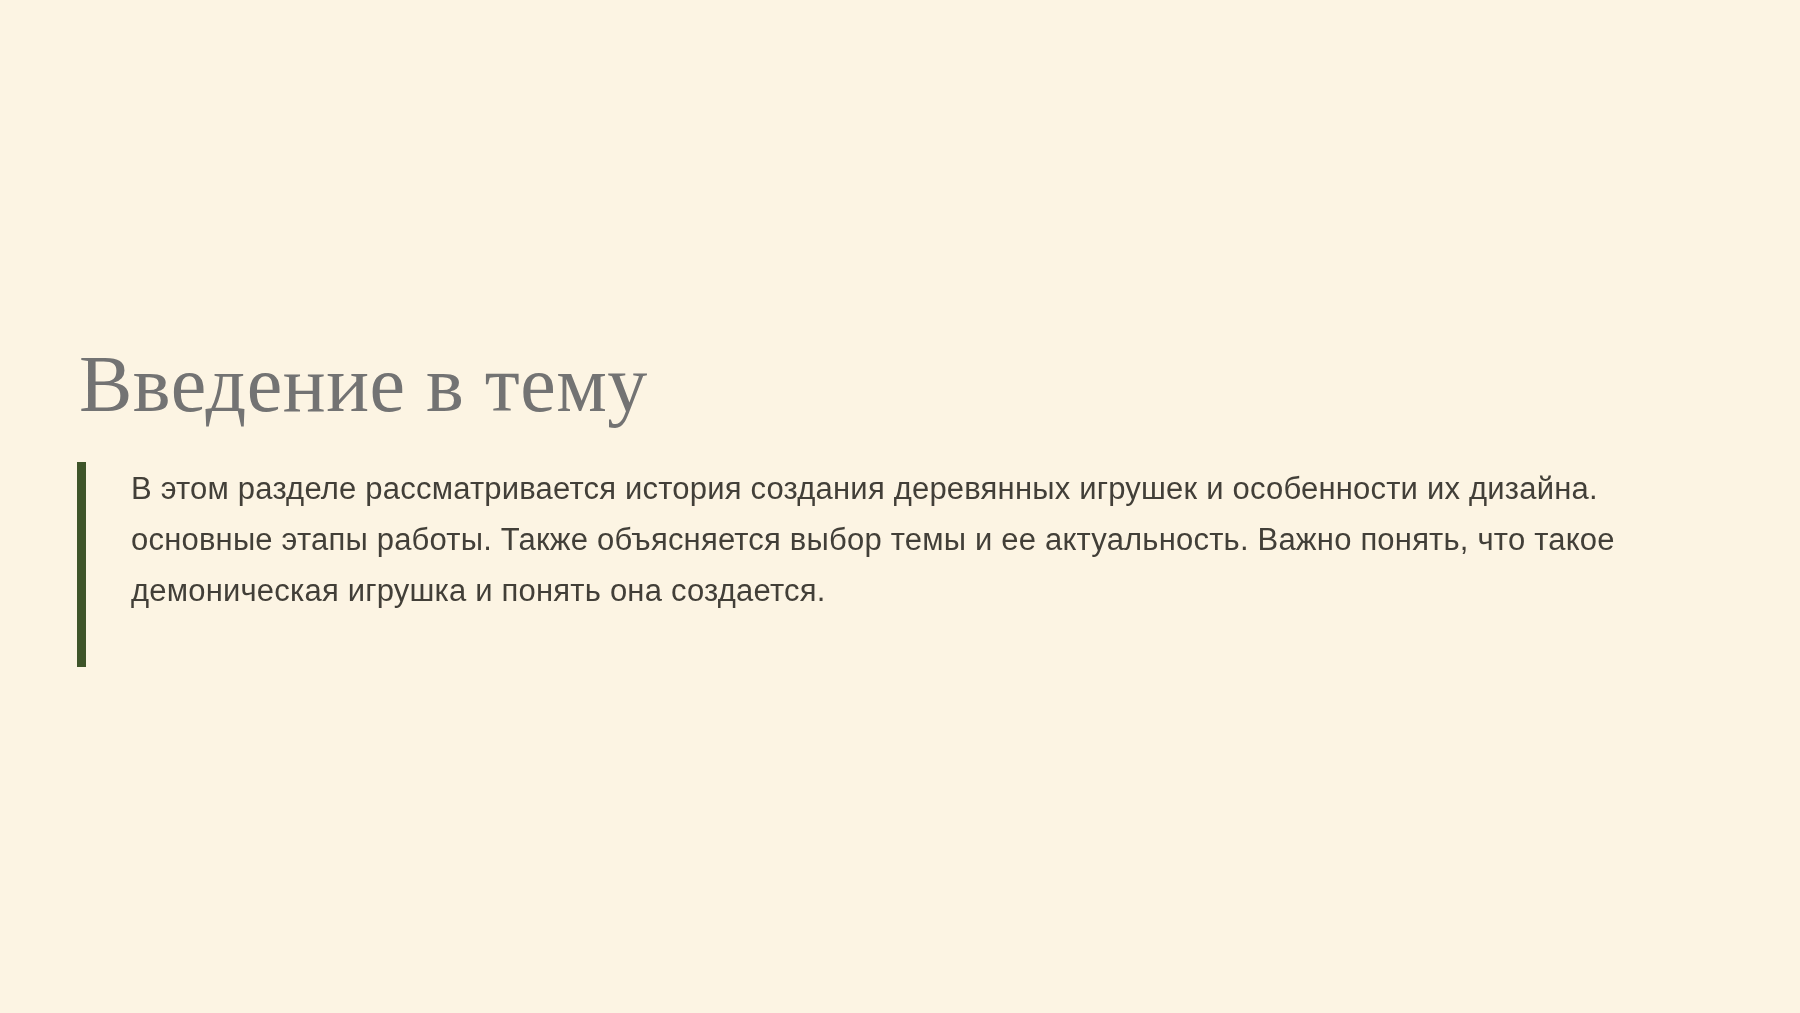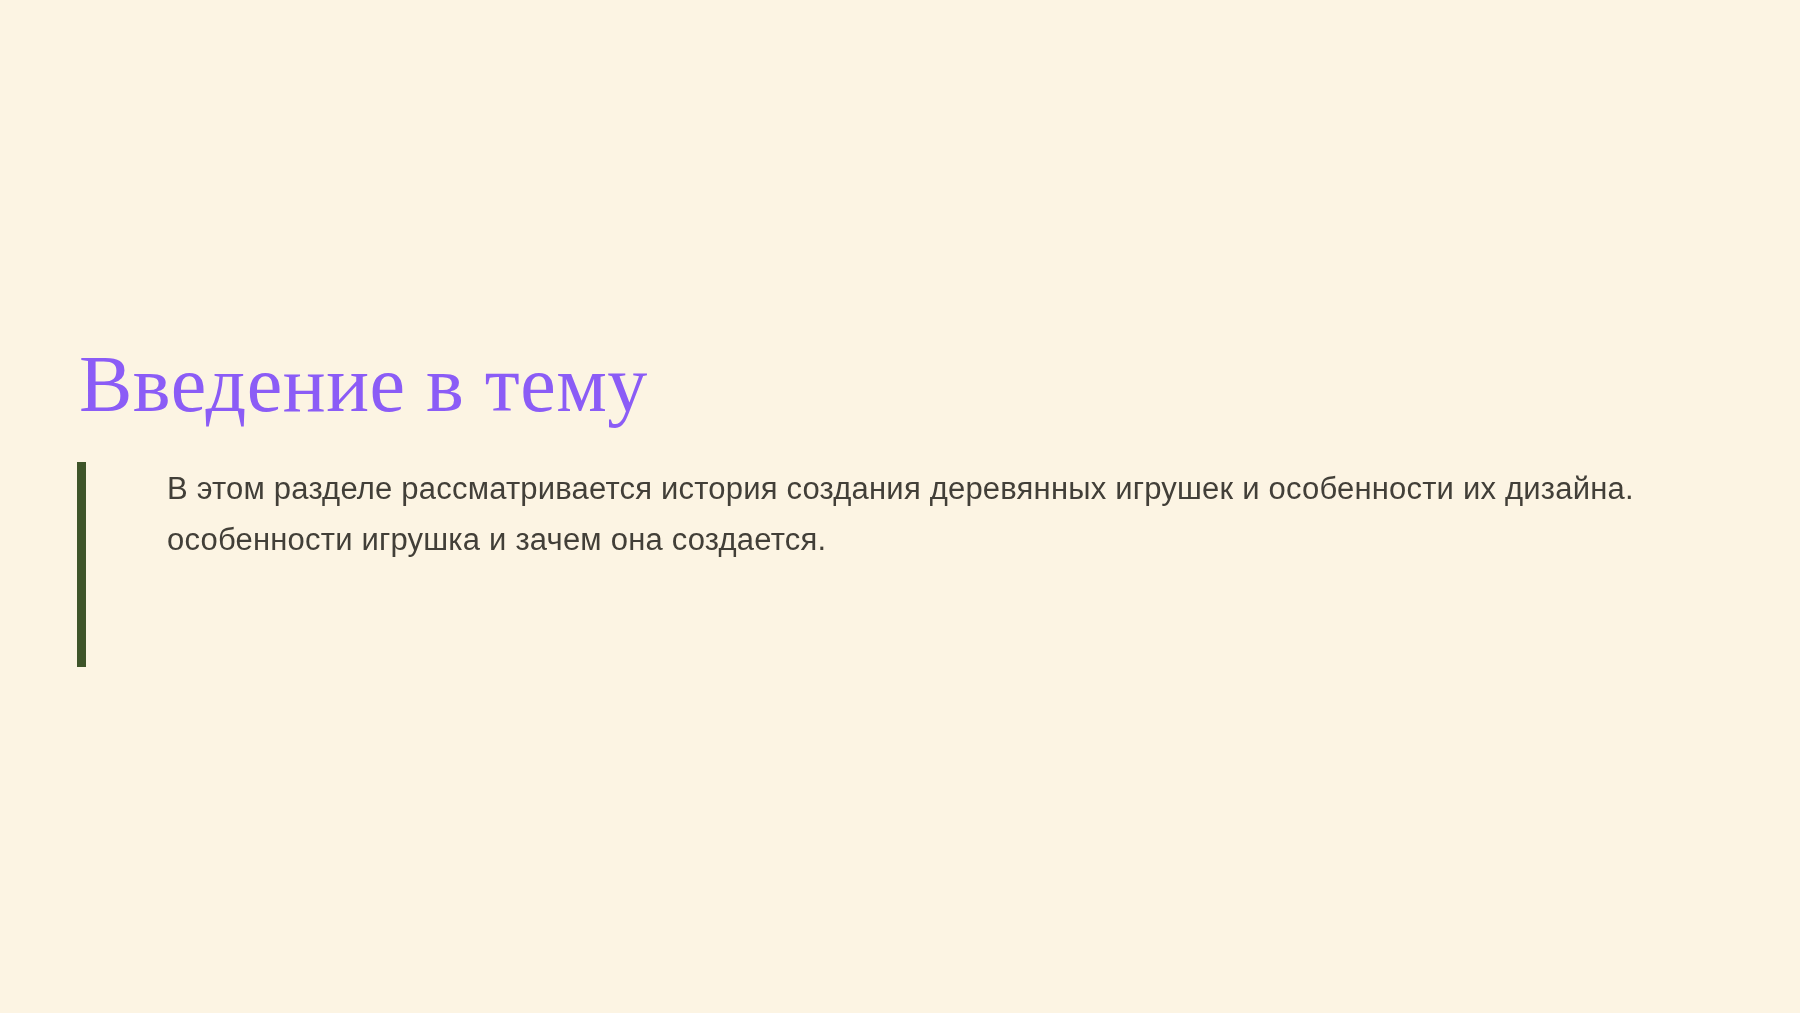--- a/index.html
+++ b/index.html
@@ -18,30 +18,29 @@
   .slide-title {
     position: absolute;
     left: 79px;
     top: 344px;
     margin: 0;
     font-family: "Liberation Serif", "DejaVu Serif", serif;
     font-weight: 400;
     font-size: 80px;
     line-height: 1.0;
     letter-spacing: 0.5px;
-    color: #8b5cf6;
+    color: #737373;
     white-space: nowrap;
   }
   .intro-block {
     position: absolute;
     left: 77px;
     top: 462px;
     display: flex;
     align-items: stretch;
-    gap: 36px;
   }
   .accent-bar {
     width: 9px;
     height: 205px;
     background: #3E5429;
     flex: 0 0 auto;
   }
   .intro-lines {
     margin-left: 45px;
     padding-top: 1px;
@@ -58,17 +57,18 @@
 <body>
 
 <div class="slide">
 
   <h1 class="slide-title">Введение в тему</h1>
 
   <div class="intro-block">
     <div class="accent-bar"></div>
     <div class="intro-lines">
       <div class="intro-line">В этом разделе рассматривается история создания деревянных игрушек и особенности их дизайна.</div>
-      <div class="intro-line">особенности игрушка и зачем она создается.</div>
+      <div class="intro-line">основные этапы работы. Также объясняется выбор темы и ее актуальность. Важно понять, что такое</div>
+      <div class="intro-line">демоническая игрушка и понять она создается.</div>
     </div>
   </div>
 
 </div>
 
 </body></html>

